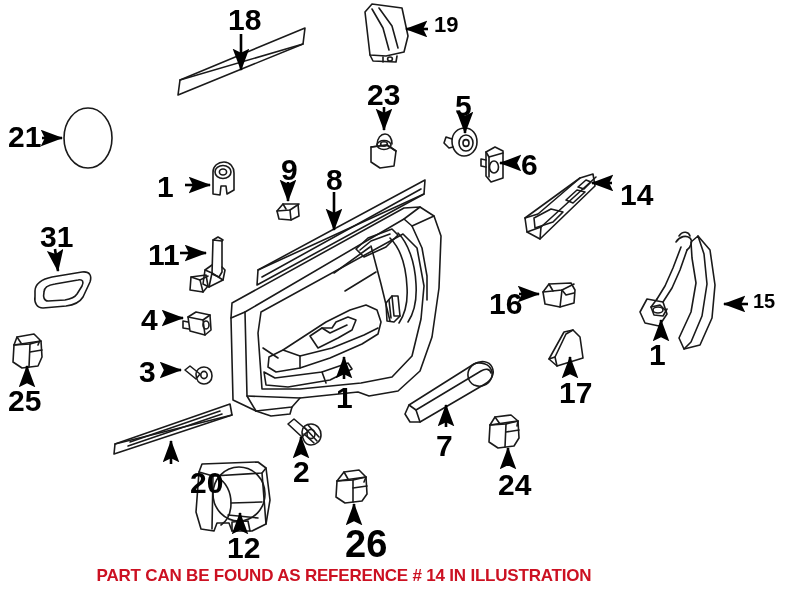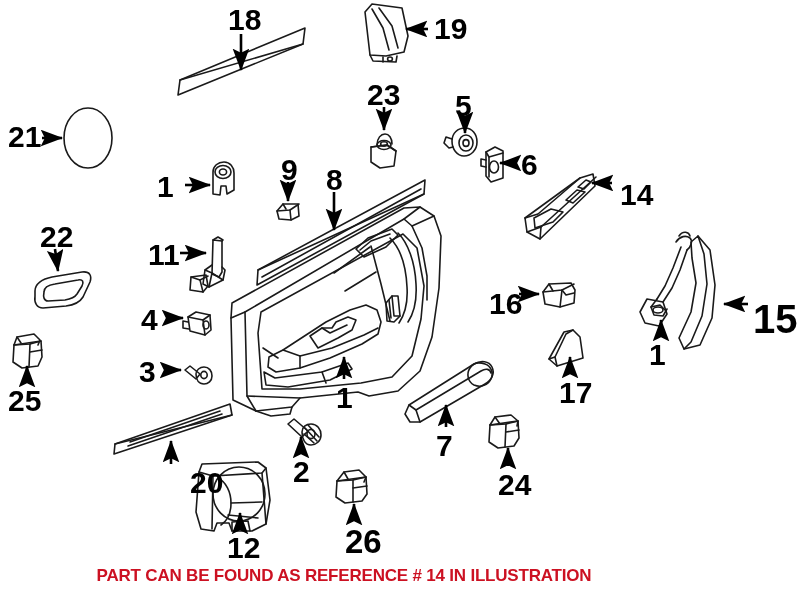--- a/index.html
+++ b/index.html
@@ -324,28 +324,28 @@
       <div class="callout-label" style="left: 455px; top: 91px; font-size: 30px; color: rgb(0, 0, 0);">5</div>
       <div class="callout-label" style="left: 521px; top: 150px; font-size: 30px; color: rgb(0, 0, 0);">6</div>
       <div class="callout-label" style="left: 436px; top: 431px; font-size: 30px; color: rgb(0, 0, 0);">7</div>
       <div class="callout-label" style="left: 326px; top: 165px; font-size: 30px; color: rgb(0, 0, 0);">8</div>
       <div class="callout-label" style="left: 281px; top: 155px; font-size: 30px; color: rgb(0, 0, 0);">9</div>
       <div class="callout-label" style="left: 157px; top: 172px; font-size: 30px; color: rgb(0, 0, 0);">1</div>
       <div class="callout-label" style="left: 148px; top: 240px; font-size: 30px; color: rgb(0, 0, 0);">11</div>
       <div class="callout-label" style="left: 227px; top: 533px; font-size: 30px; color: rgb(0, 0, 0);">12</div>
       <div class="callout-label" style="left: 649px; top: 340px; font-size: 30px; color: rgb(0, 0, 0);">1</div>
       <div class="callout-label" style="left: 620px; top: 180px; font-size: 30px; color: rgb(0, 0, 0);">14</div>
-      <div class="callout-label" style="left: 753px; top: 291px; font-size: 40px; color: rgb(0, 0, 0); margin-top: 8px;">15</div>
+      <div class="callout-label" style="left: 753px; top: 291px; font-size: 20px; color: rgb(0, 0, 0);">15</div>
       <div class="callout-label" style="left: 489px; top: 289px; font-size: 30px; color: rgb(0, 0, 0);">16</div>
       <div class="callout-label" style="left: 559px; top: 378px; font-size: 30px; color: rgb(0, 0, 0);">17</div>
       <div class="callout-label" style="left: 228px; top: 5px; font-size: 30px; color: rgb(0, 0, 0);">18</div>
-      <div class="callout-label" style="left: 434px; top: 14px; font-size: 30px; color: rgb(0, 0, 0);">19</div>
+      <div class="callout-label" style="left: 434px; top: 14px; font-size: 22px; color: rgb(0, 0, 0);">19</div>
       <div class="callout-label" style="left: 146px; top: 468px; font-size: 30px; color: rgb(0, 0, 0); margin-left: 44px;">20</div>
       <div class="callout-label" style="left: 8px; top: 122px; font-size: 30px; color: rgb(0, 0, 0);">21</div>
-      <div class="callout-label" style="left: 40px; top: 222px; font-size: 30px; color: rgb(0, 0, 0);">22</div>
+      <div class="callout-label" style="left: 40px; top: 222px; font-size: 30px; color: rgb(0, 0, 0);">31</div>
       <div class="callout-label" style="left: 367px; top: 80px; font-size: 30px; color: rgb(0, 0, 0);">23</div>
       <div class="callout-label" style="left: 498px; top: 470px; font-size: 30px; color: rgb(0, 0, 0);">24</div>
       <div class="callout-label" style="left: 8px; top: 386px; font-size: 30px; color: rgb(0, 0, 0);">25</div>
-      <div class="callout-label" style="left: 345px; top: 525px; font-size: 33px; color: rgb(0, 0, 0);">26</div>
+      <div class="callout-label" style="left: 345px; top: 525px; font-size: 38px; color: rgb(0, 0, 0);">26</div>
     </div>
 
   <div id="footer-note">PART CAN BE FOUND AS REFERENCE # 14 IN ILLUSTRATION</div>
 </div>
 
 </body></html>

